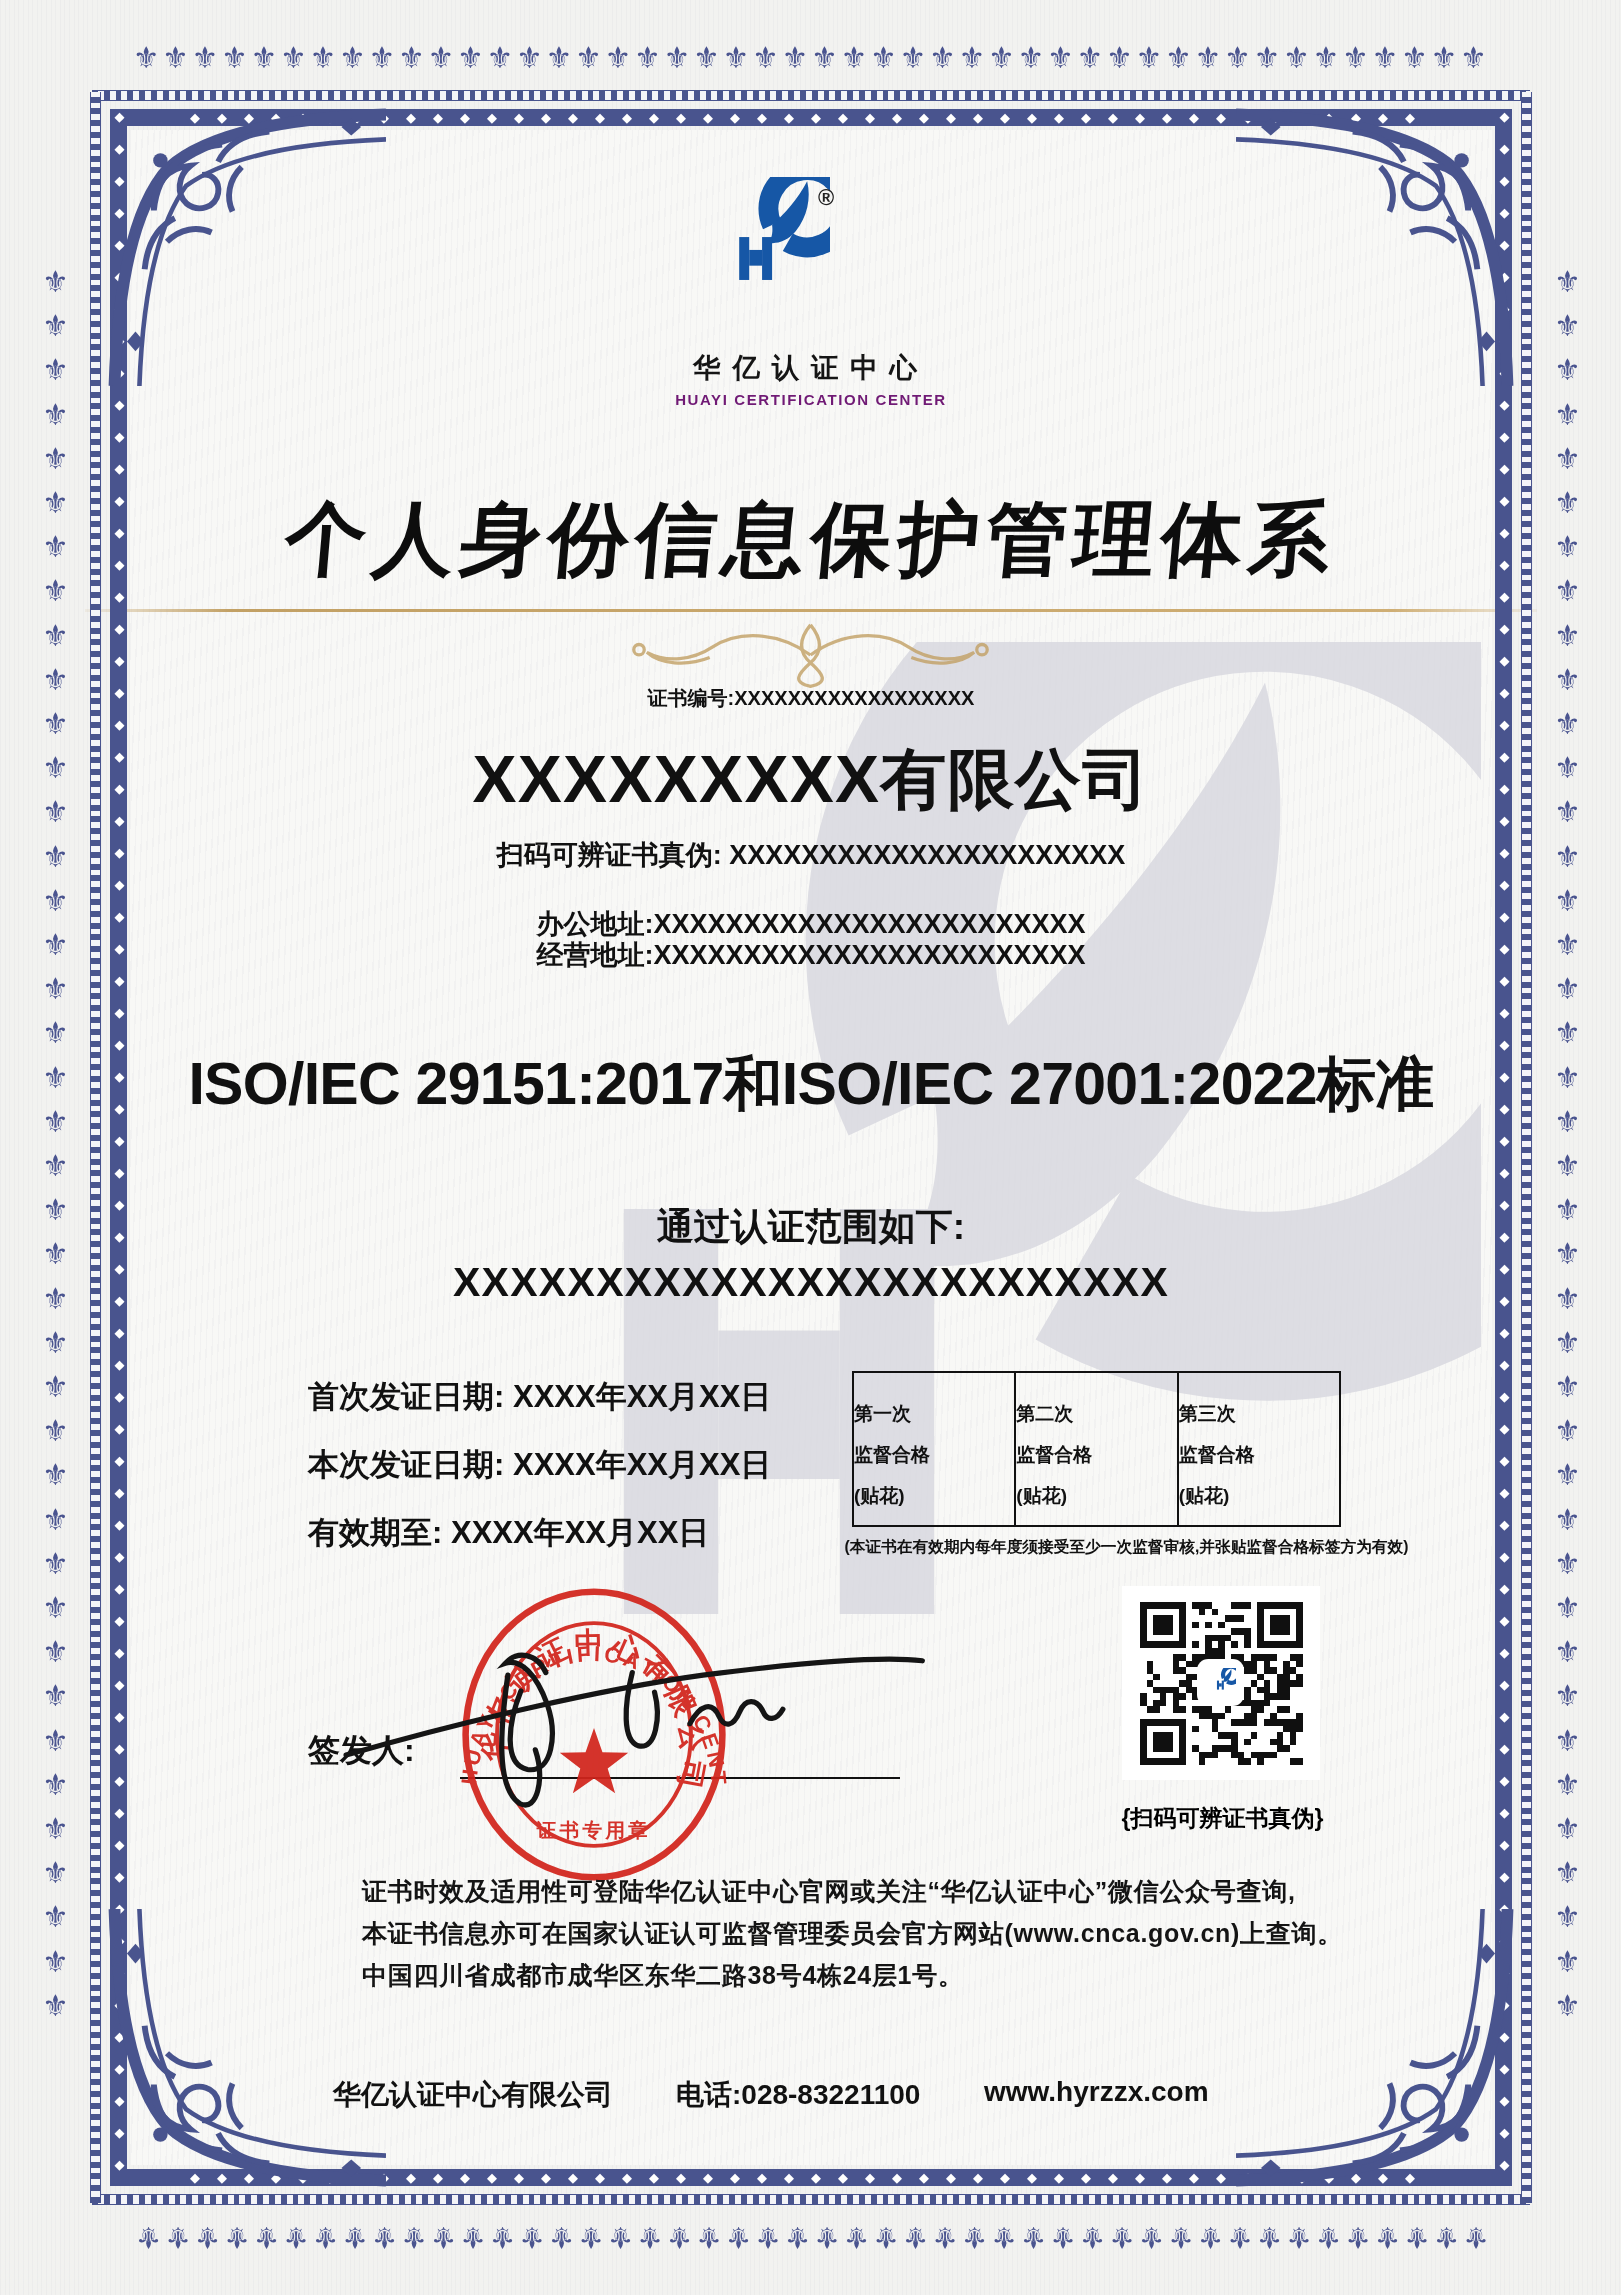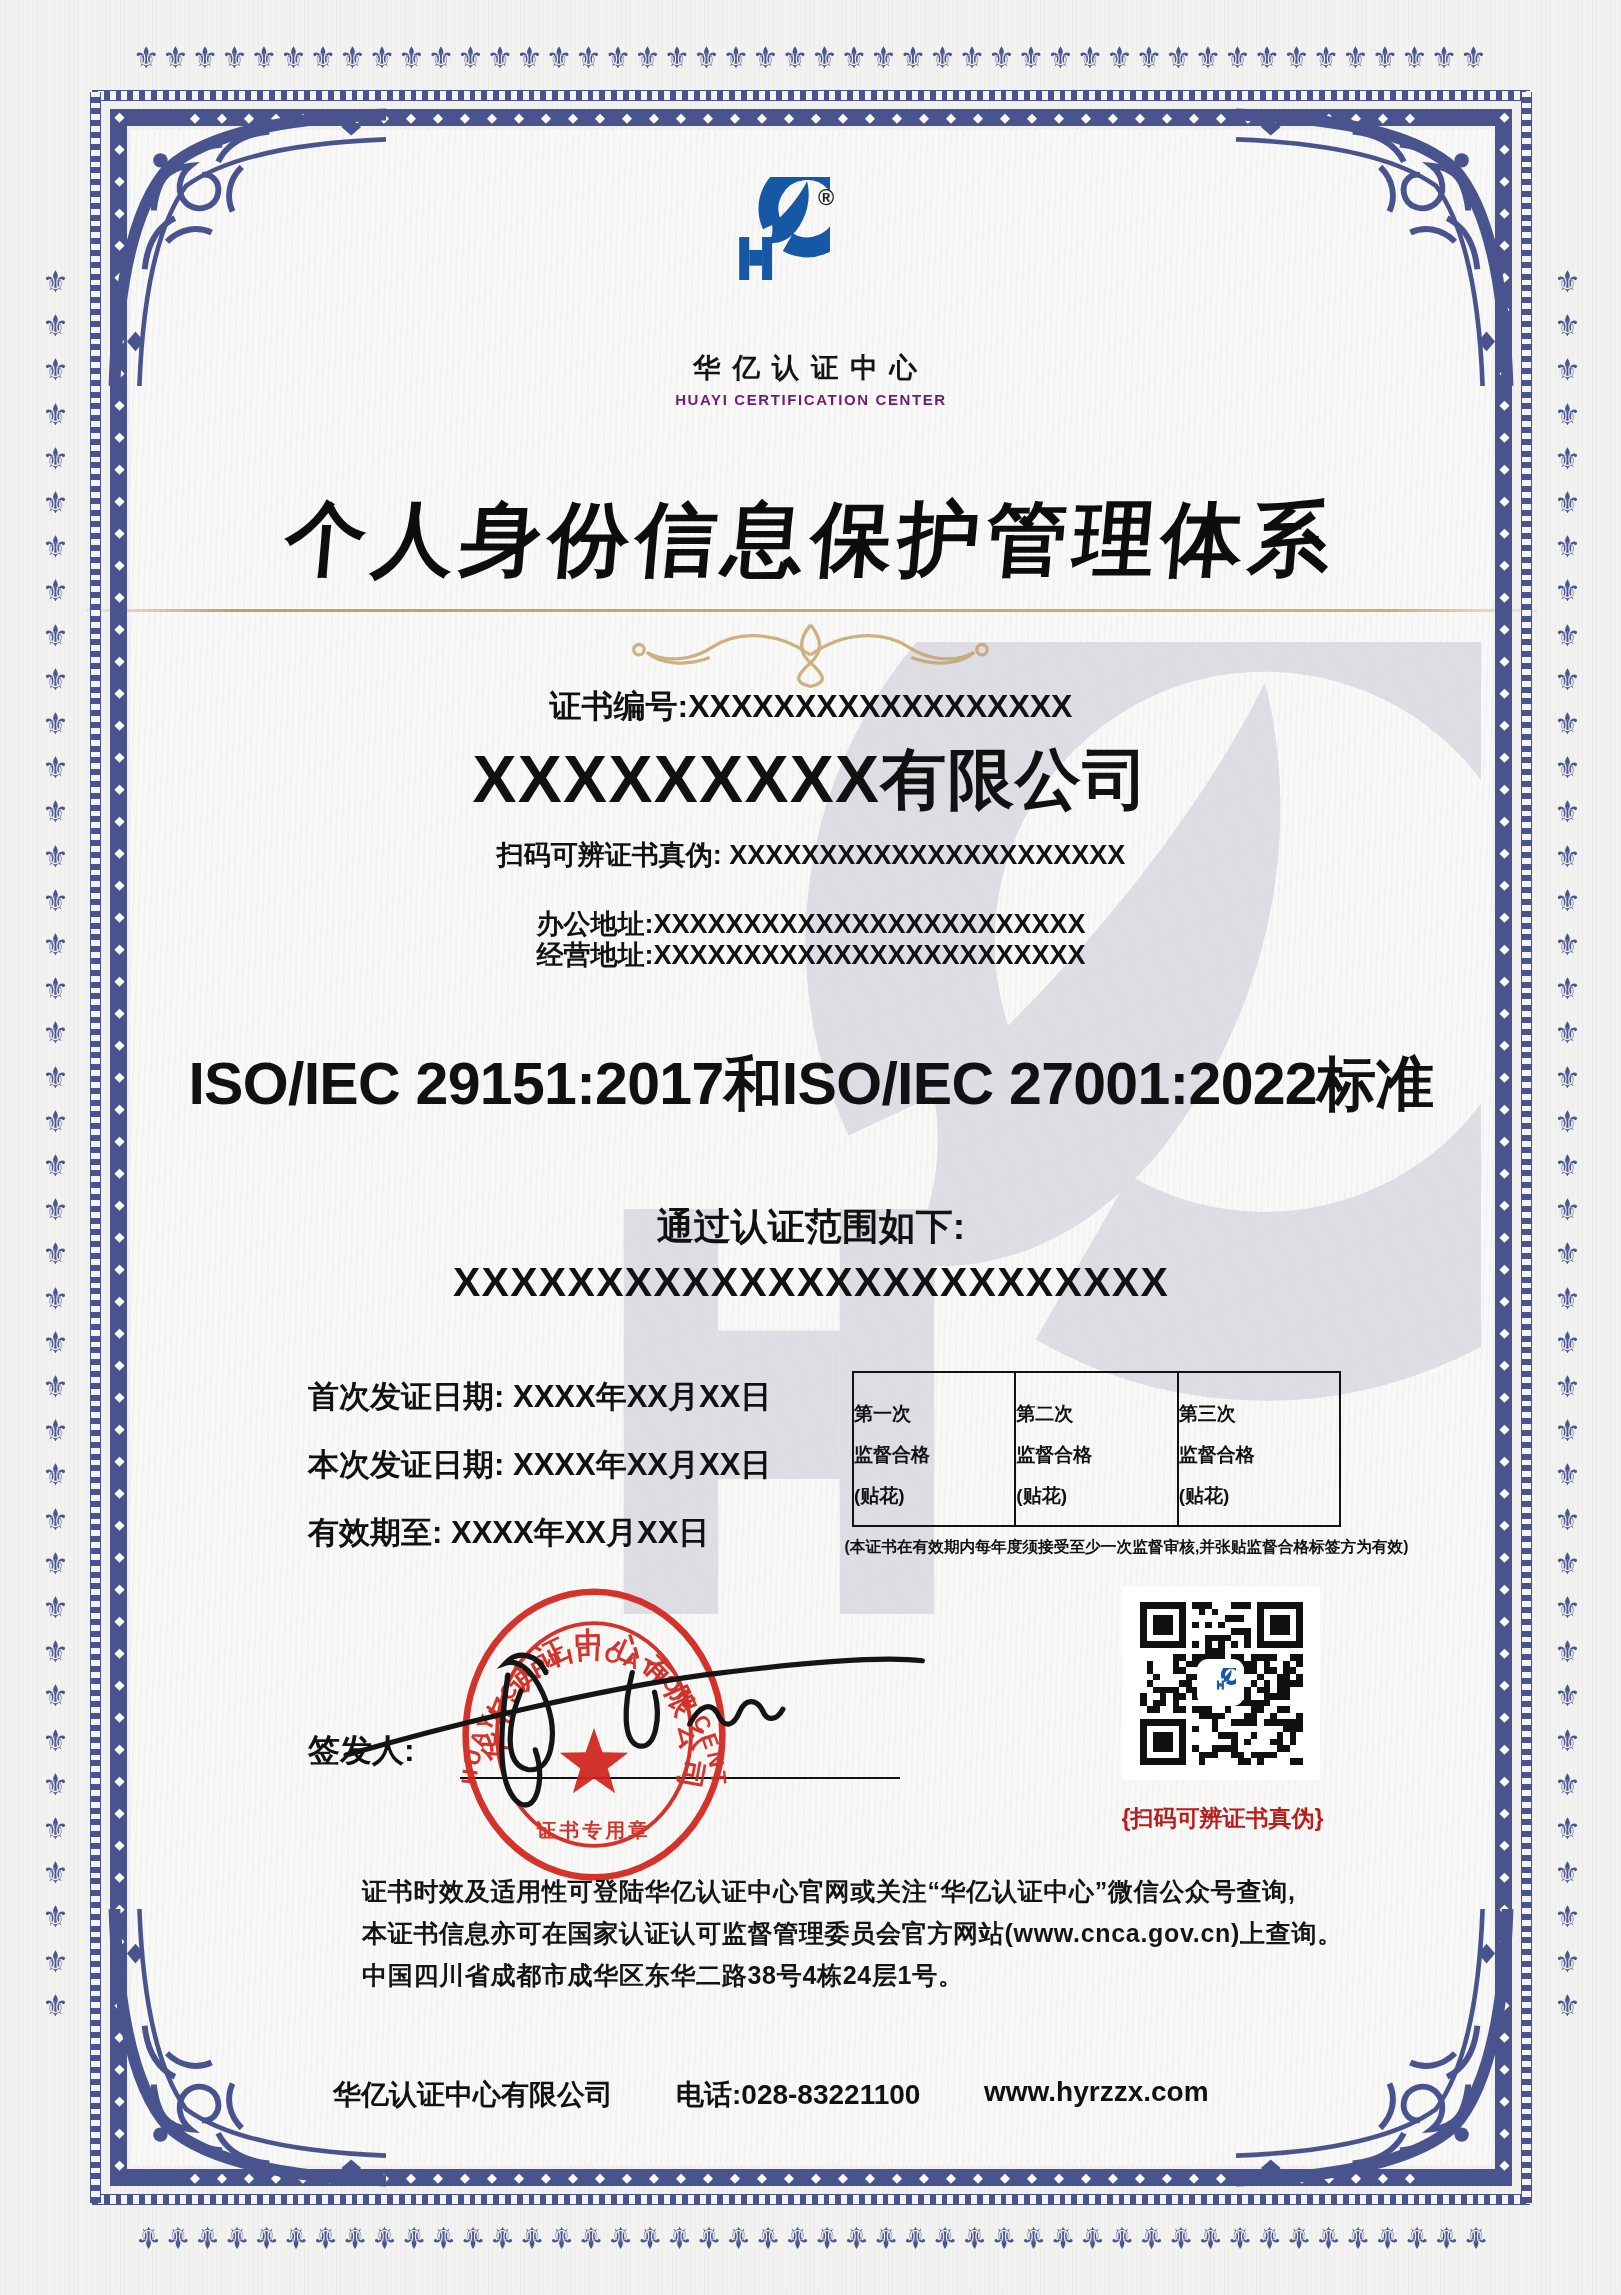--- a/index.html
+++ b/index.html
@@ -56,21 +56,21 @@
   .reg-mark{position:absolute;left:818px;top:185px;font-size:22px;font-weight:700;color:#222;}
   .brand-cn{top:350px;font-size:27.5px;font-weight:700;letter-spacing:11.8px;color:#151515;}
   .brand-en{top:391px;font-size:15px;font-weight:700;letter-spacing:1.6px;color:#701a75;}
   .title{top:486px;font-size:81px;font-weight:900;letter-spacing:6.6px;color:#0d0d0d;
         transform:skewX(-5deg);}
   .gold-line{position:absolute;left:85px;right:85px;top:609px;height:3.3px;
         background:linear-gradient(90deg,rgba(194,160,100,.1),#c2a064 10%,#cfae74 90%,rgba(194,160,100,.1));}
   .gold-flourish{position:absolute;left:581px;top:617px;width:459px;height:72px;opacity:.8;}
 
   
-  .cert-no{top:685px;font-size:32px;font-weight:700;}
+  .cert-no{top:685px;font-size:20px;font-weight:700;}
   .company{top:735px;font-size:66px;font-weight:800;letter-spacing:1.3px;}
   .credit{top:837px;font-size:27px;font-weight:700;}
   .addr1{top:873px;}  .addr2{top:906px;}  .addr3{top:937px;}
   .addr{font-size:27px;font-weight:700;}
   .conform{top:986px;font-size:35px;font-weight:800;}
   .standard{top:1045px;font-size:59px;font-weight:800;letter-spacing:-0.7px;}
   .scope-head{top:1202px;font-size:37px;font-weight:700;}
   .scope-val{top:1259px;font-size:41px;font-weight:700;letter-spacing:1.3px;}
 
   .date-line{position:absolute;left:308px;font-size:31px;font-weight:700;white-space:nowrap;}
@@ -90,21 +90,21 @@
   .issuer-line{position:absolute;left:460px;top:1777px;width:440px;border-bottom:2.6px solid #111;}
 
   .qr-box{position:absolute;left:1122px;top:1586px;width:198px;height:194px;background:#fff;
         display:flex;align-items:center;justify-content:center;}
   .qr-svg{width:163px;height:163px;position:relative;}
   .qr-logo{position:absolute;left:calc(50% - 21.6px);top:calc(50% - 21.6px);width:43px;height:43px;
         background:#fff;border-radius:9.2px;box-shadow:0 0 0 2px #fff;display:flex;
         align-items:center;justify-content:center;}
   .qr-logo svg{width:30px;height:30px;color:#1657a6;}
   .qr-caption{position:absolute;left:1075px;top:1803px;width:295px;text-align:center;
-        font-size:23px;font-weight:600;color:#b91c1c;}
+        font-size:23px;font-weight:600;color:#000000;}
 
   .foot-line{position:absolute;left:362px;font-size:25px;font-weight:700;letter-spacing:0.7px;
         color:#141414;white-space:nowrap;}
   .fl1{top:1875px;} .fl2{top:1917px;} .fl3{top:1959px;}
 
   .bottom-co{position:absolute;left:333px;top:2076px;font-size:28px;font-weight:700;}
   .bottom-tel{position:absolute;left:676px;top:2076px;font-size:28px;font-weight:700;}
   .bottom-web{position:absolute;left:984px;top:2076px;font-size:28px;font-weight:700;}
 
   .watermark{position:absolute;left:131px;top:642px;width:1350px;height:1350px;

